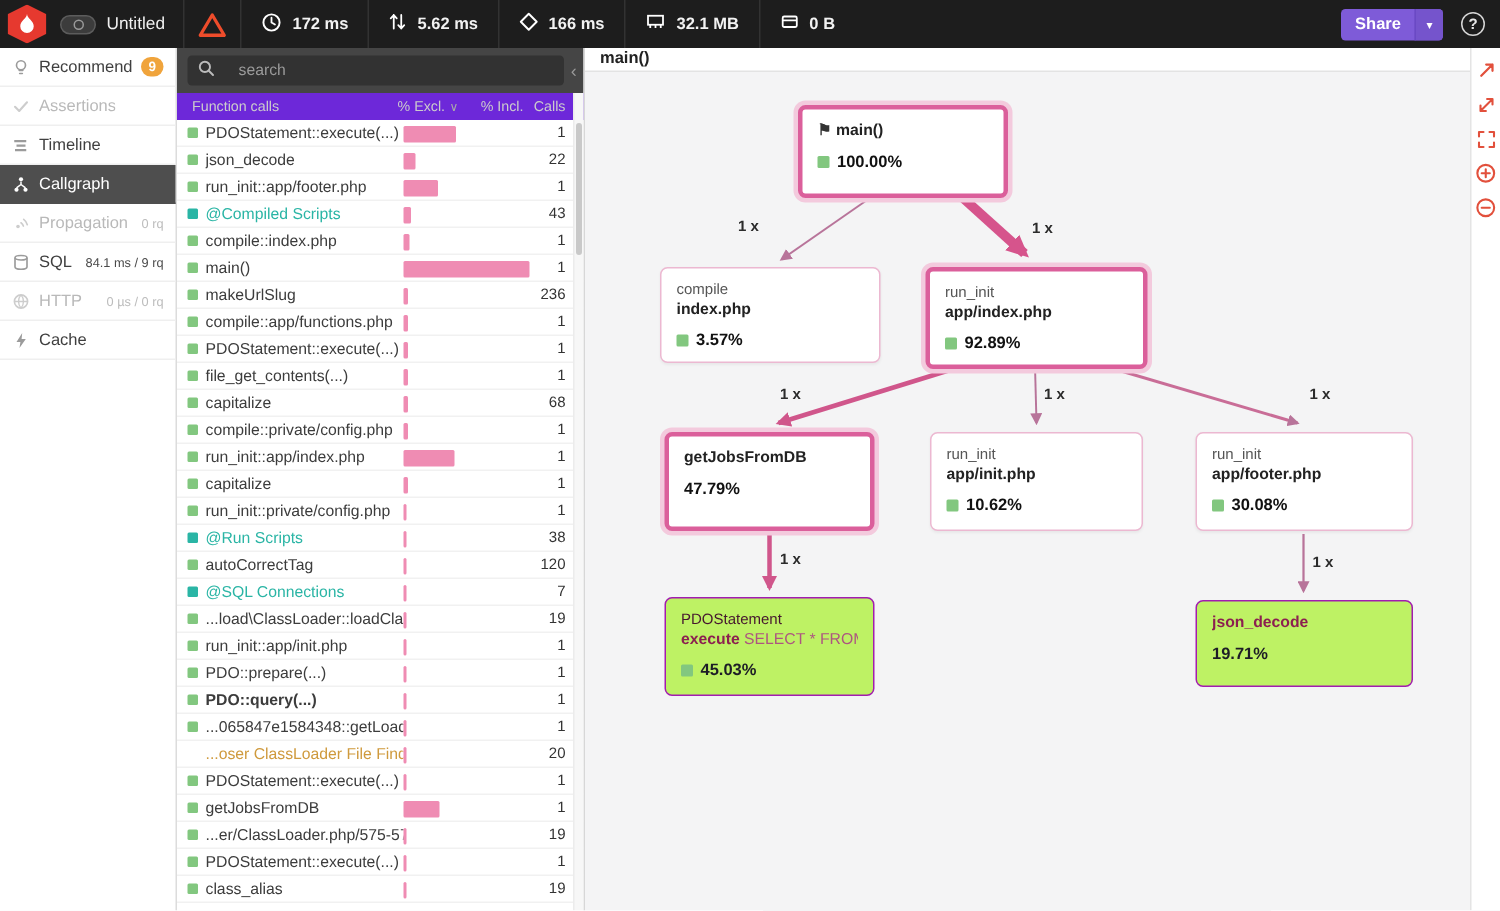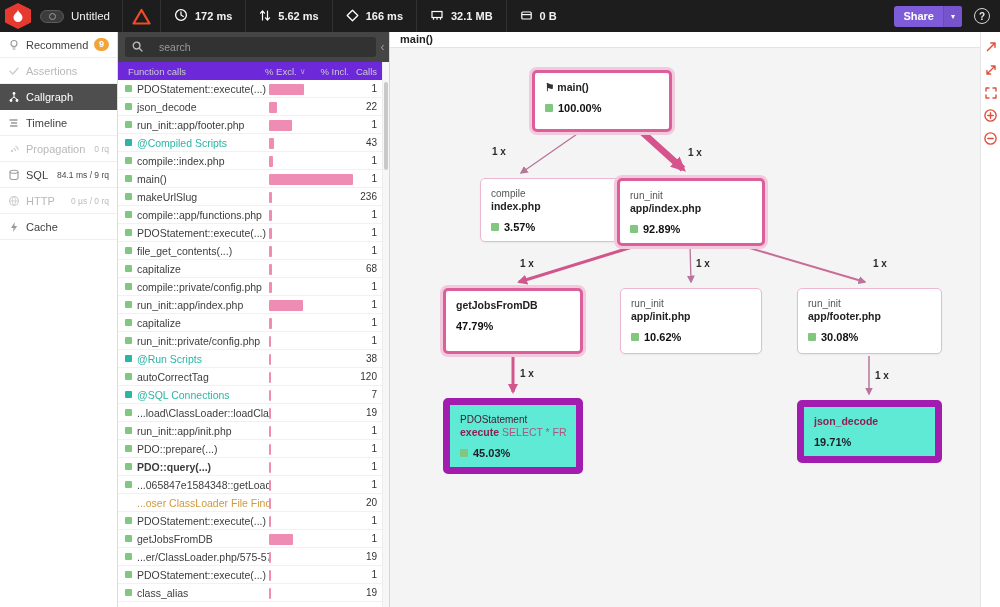--- a/index.html
+++ b/index.html
@@ -63,21 +63,21 @@
 
   
   .canvas { flex:1; position:relative; background:#f4f4f5; overflow:hidden; }
   .canvas-header { height:16px; background:#fff; border-bottom:1px solid #e3e3e3; font-size:11px; font-weight:700; color:#222; padding:1px 0 0 10px; }
   .canvas-body { position:absolute; top:16px; left:0; right:0; bottom:0; }
   .edges { position:absolute; left:0; top:0; }
   .elbl { position:absolute; font-size:10px; font-weight:600; color:#2b2b2b; }
   .node { position:absolute; background:#fff; border-radius:5px; font-size:10px; padding:8px 10px; cursor:pointer; }
   .node.plain { border:1px solid #ecb8d1; box-shadow:0 1px 2px rgba(0,0,0,.05); }
   .node.emph { border:3px solid #db5f9b; box-shadow:0 0 0 3px #f3cadd; }
-  .node.pink { background:#5eead4; border:7px solid #a21caf; }
+  .node.pink { background:#bef264; border:1px solid #a21caf; }
   .nctx { color:#555; line-height:1.3; }
   .nname { color:#222; font-weight:700; font-size:10.5px; line-height:1.3; }
   .node.pink .nctx { color:#46172e; }
   .node.pink .nname { color:#8c2050; white-space:nowrap; overflow:hidden; }
   .ndetail { color:#ad5680; font-weight:400; }
   .flag { color:#333; }
   .pct-row { display:flex; align-items:center; gap:5px; margin-top:7px; font-weight:700; font-size:11px; color:#111; }
   .node.pink .pct-row { color:#1d1d26; }
   .sq8 { width:8px; height:8px; background:#82c77f; border-radius:1px; flex:none; }
 
@@ -173,38 +173,38 @@
       <span class="badge">9</span>
     </div>
     <div class="side-item disabled">
       <span class="side-icon">
         <svg width="12" height="12" viewBox="0 0 12 12">
             <path d="M2 6.2 L4.8 9 L10 3.2" fill="none" stroke="currentColor" stroke-width="1.4" stroke-linecap="round" stroke-linejoin="round"></path>
           </svg>
       </span>
       <span class="side-label">Assertions</span>
     </div>
+    <div class="side-item">
+      <span class="side-icon">
+        <svg width="12" height="12" viewBox="0 0 12 12">
+            <path d="M1.5 3 h8 M3 6 h6 M2 9 h7.5" stroke="currentColor" stroke-width="1.5"></path>
+          </svg>
+      </span>
+      <span class="side-label">Timeline</span>
+    </div>
     <div class="side-item selected">
       <span class="side-icon">
         <svg width="12" height="12" viewBox="0 0 12 12">
             <circle cx="6" cy="2.5" r="1.4" fill="currentColor"></circle>
             <circle cx="3" cy="9.5" r="1.4" fill="currentColor"></circle>
             <circle cx="9" cy="9.5" r="1.4" fill="currentColor"></circle>
             <path d="M6 4 V6 M6 6 L3 8.3 M6 6 L9 8.3" stroke="currentColor" stroke-width="1"></path>
           </svg>
       </span>
       <span class="side-label">Callgraph</span>
-    </div>
-    <div class="side-item">
-      <span class="side-icon">
-        <svg width="12" height="12" viewBox="0 0 12 12">
-            <path d="M1.5 3 h8 M3 6 h6 M2 9 h7.5" stroke="currentColor" stroke-width="1.5"></path>
-          </svg>
-      </span>
-      <span class="side-label">Timeline</span>
     </div>
     <div class="side-item disabled">
       <span class="side-icon">
         <svg width="12" height="12" viewBox="0 0 12 12">
             <circle cx="4" cy="8" r="1.2" fill="currentColor"></circle>
             <path d="M6 5.5 a4 4 0 0 1 1.6 2.2 M7.8 3.2 a6.5 6.5 0 0 1 2.4 3.6" fill="none" stroke="currentColor" stroke-width="1.1" stroke-linecap="round"></path>
           </svg>
       </span>
       <span class="side-label">Propagation</span>
       <span class="side-value">0 rq</span>
@@ -524,21 +524,21 @@
         <path d="M479,308 L479,346" stroke="#b8749a" stroke-width="1.5" fill="none" marker-end="url(#ah-s)"></path>
       </svg>
       <div id="node-host">
           <div class="node emph" style="left: 142px; top: 22px; width: 140px; min-height: 62px;">
             <div class="nname"><span class="flag">⚑ </span>main()</div>
             <div class="pct-row">
               <span class="sq8"></span>
               <span>100.00%</span>
             </div>
           </div>
-          <div class="node plain" style="left: 50px; top: 130px; width: 147px; min-height: 64px; margin-left: 40px;">
+          <div class="node plain" style="left: 50px; top: 130px; width: 147px; min-height: 64px;">
             <div class="nctx">compile</div>
             <div class="nname">index.php</div>
             <div class="pct-row">
               <span class="sq8"></span>
               <span>3.57%</span>
             </div>
           </div>
           <div class="node emph" style="left: 227px; top: 130px; width: 148px; min-height: 64px;">
             <div class="nctx">run_init</div>
             <div class="nname">app/index.php</div>

